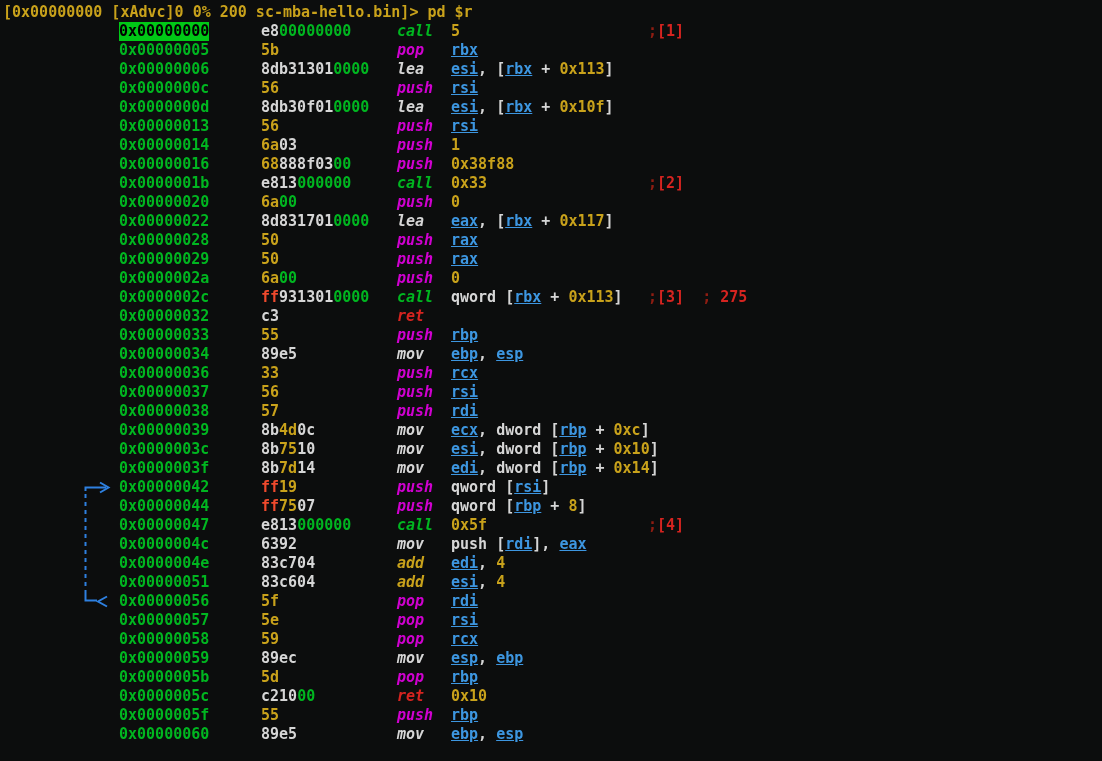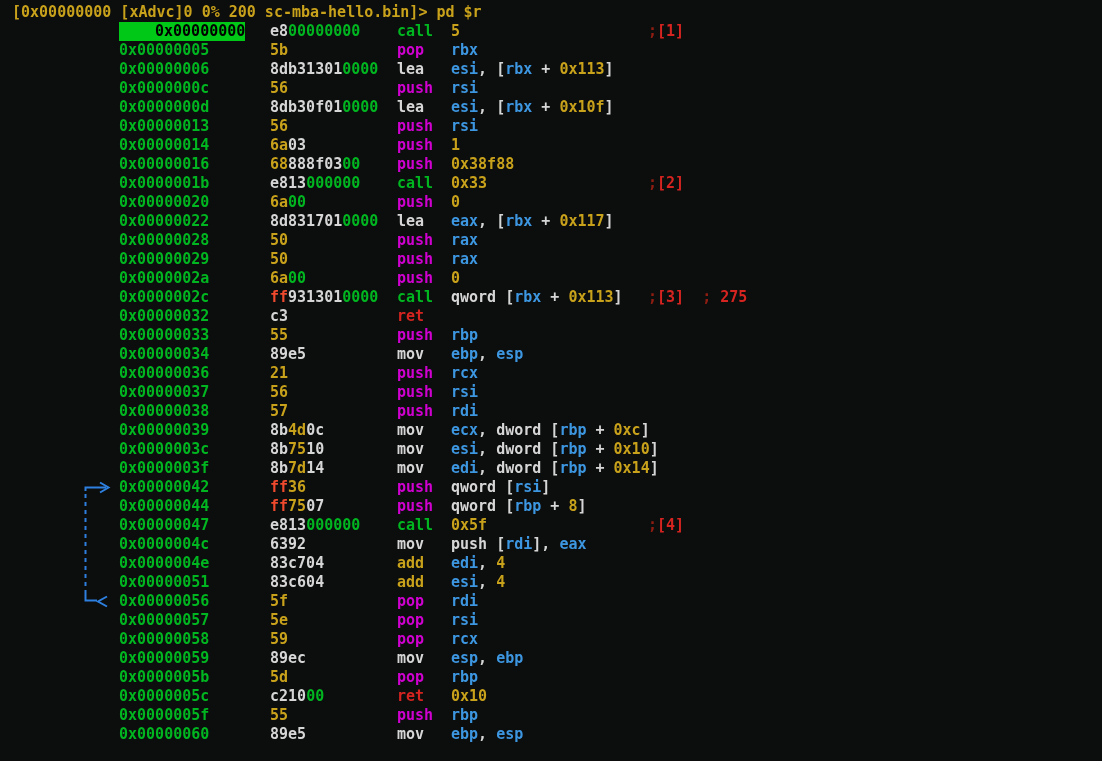--- a/index.html
+++ b/index.html
@@ -20,35 +20,34 @@
   html,body{margin:0;padding:0;}
   body{
     width:1102px;height:761px;overflow:hidden;position:relative;
     background:var(--background);
     font-family:"DejaVu Sans Mono",monospace;
     font-size:15px;line-height:19px;font-weight:bold;
   }
   .prompt{
     position:absolute;left:3px;top:3px;height:19px;white-space:pre;
     color:var(--yellow);
-    margin-left:9px;
   }
   #rows{position:absolute;left:0;top:22px;width:1102px;}
   .row{position:relative;height:19px;white-space:pre;}
   .col{position:absolute;top:0;}
   .addr{left:119px;color:var(--green);}
-  .addr.hl{background:var(--highlight-bg);color:var(--highlight-fg);padding-left:36px;}
-  .bytes{left:270px;text-align:right;}
-  .mn{left:397px;}
+  .addr.hl{background:var(--highlight-bg);color:var(--highlight-fg);}
+  .bytes{left:261px;text-align:right;}
+  .mn{left:397px;font-style:italic;}
   .ops{left:451px;}
   .cmt{left:648px;}
   .tk-w{color:var(--text-white);}
   .tk-g{color:var(--green);}
   .tk-y{color:var(--yellow);}
-  .tk-b{color:var(--blue);}
+  .tk-b{color:var(--blue);text-decoration:underline;}
   .tk-m{color:var(--magenta);}
   .tk-r{color:var(--red);}
   .tk-rf{color:var(--red-orange);margin-top:7px;}
   .tk-rd{color:var(--red-dim);}
   svg.jump-arrow{position:absolute;left:0;top:0;pointer-events:none;}
 </style>
 </head>
 <body>
 
 <div class="prompt">[0x00000000 [xAdvc]0 0% 200 sc-mba-hello.bin]&gt; pd $r</div>
@@ -65,27 +64,27 @@
     <div class="row"><span class="col addr">0x0000001b</span><span class="col bytes"><span class="tk-w">e813</span><span class="tk-g">000000</span></span><span class="col mn tk-g">call</span><span class="col ops"><span class="tk-y">0x33</span></span><span class="col cmt"><span class="tk-rd">;</span><span class="tk-r">[2]</span></span></div>
     <div class="row"><span class="col addr">0x00000020</span><span class="col bytes"><span class="tk-y">6a</span><span class="tk-g">00</span></span><span class="col mn tk-m">push</span><span class="col ops"><span class="tk-y">0</span></span></div>
     <div class="row"><span class="col addr">0x00000022</span><span class="col bytes"><span class="tk-w">8d831701</span><span class="tk-g">0000</span></span><span class="col mn tk-w">lea</span><span class="col ops"><span class="tk-b">eax</span><span class="tk-w">, [</span><span class="tk-b">rbx</span><span class="tk-w"> + </span><span class="tk-y">0x117</span><span class="tk-w">]</span></span></div>
     <div class="row"><span class="col addr">0x00000028</span><span class="col bytes"><span class="tk-y">50</span></span><span class="col mn tk-m">push</span><span class="col ops"><span class="tk-b">rax</span></span></div>
     <div class="row"><span class="col addr">0x00000029</span><span class="col bytes"><span class="tk-y">50</span></span><span class="col mn tk-m">push</span><span class="col ops"><span class="tk-b">rax</span></span></div>
     <div class="row"><span class="col addr">0x0000002a</span><span class="col bytes"><span class="tk-y">6a</span><span class="tk-g">00</span></span><span class="col mn tk-m">push</span><span class="col ops"><span class="tk-y">0</span></span></div>
     <div class="row"><span class="col addr">0x0000002c</span><span class="col bytes"><span class="tk-rf">ff</span><span class="tk-w">931301</span><span class="tk-g">0000</span></span><span class="col mn tk-g">call</span><span class="col ops"><span class="tk-w">qword [</span><span class="tk-b">rbx</span><span class="tk-w"> + </span><span class="tk-y">0x113</span><span class="tk-w">]</span></span><span class="col cmt"><span class="tk-rd">;</span><span class="tk-r">[3]</span><span class="tk-rd">  ; </span><span class="tk-r">275</span></span></div>
     <div class="row"><span class="col addr">0x00000032</span><span class="col bytes"><span class="tk-w">c3</span></span><span class="col mn tk-r">ret</span><span class="col ops"></span></div>
     <div class="row"><span class="col addr">0x00000033</span><span class="col bytes"><span class="tk-y">55</span></span><span class="col mn tk-m">push</span><span class="col ops"><span class="tk-b">rbp</span></span></div>
     <div class="row"><span class="col addr">0x00000034</span><span class="col bytes"><span class="tk-w">89e5</span></span><span class="col mn tk-w">mov</span><span class="col ops"><span class="tk-b">ebp</span><span class="tk-w">, </span><span class="tk-b">esp</span></span></div>
-    <div class="row"><span class="col addr">0x00000036</span><span class="col bytes"><span class="tk-y">21</span></span><span class="col mn tk-m">push</span><span class="col ops"><span class="tk-b">rcx</span></span></div>
+    <div class="row"><span class="col addr">0x00000036</span><span class="col bytes"><span class="tk-y">33</span></span><span class="col mn tk-m">push</span><span class="col ops"><span class="tk-b">rcx</span></span></div>
     <div class="row"><span class="col addr">0x00000037</span><span class="col bytes"><span class="tk-y">56</span></span><span class="col mn tk-m">push</span><span class="col ops"><span class="tk-b">rsi</span></span></div>
     <div class="row"><span class="col addr">0x00000038</span><span class="col bytes"><span class="tk-y">57</span></span><span class="col mn tk-m">push</span><span class="col ops"><span class="tk-b">rdi</span></span></div>
     <div class="row"><span class="col addr">0x00000039</span><span class="col bytes"><span class="tk-w">8b</span><span class="tk-y">4d</span><span class="tk-w">0c</span></span><span class="col mn tk-w">mov</span><span class="col ops"><span class="tk-b">ecx</span><span class="tk-w">, dword [</span><span class="tk-b">rbp</span><span class="tk-w"> + </span><span class="tk-y">0xc</span><span class="tk-w">]</span></span></div>
     <div class="row"><span class="col addr">0x0000003c</span><span class="col bytes"><span class="tk-w">8b</span><span class="tk-y">75</span><span class="tk-w">10</span></span><span class="col mn tk-w">mov</span><span class="col ops"><span class="tk-b">esi</span><span class="tk-w">, dword [</span><span class="tk-b">rbp</span><span class="tk-w"> + </span><span class="tk-y">0x10</span><span class="tk-w">]</span></span></div>
     <div class="row"><span class="col addr">0x0000003f</span><span class="col bytes"><span class="tk-w">8b</span><span class="tk-y">7d</span><span class="tk-w">14</span></span><span class="col mn tk-w">mov</span><span class="col ops"><span class="tk-b">edi</span><span class="tk-w">, dword [</span><span class="tk-b">rbp</span><span class="tk-w"> + </span><span class="tk-y">0x14</span><span class="tk-w">]</span></span></div>
-    <div class="row"><span class="col addr">0x00000042</span><span class="col bytes"><span class="tk-rf">ff</span><span class="tk-y">36</span></span><span class="col mn tk-m">push</span><span class="col ops"><span class="tk-w">qword [</span><span class="tk-b">rsi</span><span class="tk-w">]</span></span></div>
+    <div class="row"><span class="col addr">0x00000042</span><span class="col bytes"><span class="tk-rf">ff</span><span class="tk-y">19</span></span><span class="col mn tk-m">push</span><span class="col ops"><span class="tk-w">qword [</span><span class="tk-b">rsi</span><span class="tk-w">]</span></span></div>
     <div class="row"><span class="col addr">0x00000044</span><span class="col bytes"><span class="tk-rf">ff</span><span class="tk-y">75</span><span class="tk-w">07</span></span><span class="col mn tk-m">push</span><span class="col ops"><span class="tk-w">qword [</span><span class="tk-b">rbp</span><span class="tk-w"> + </span><span class="tk-y">8</span><span class="tk-w">]</span></span></div>
     <div class="row"><span class="col addr">0x00000047</span><span class="col bytes"><span class="tk-w">e813</span><span class="tk-g">000000</span></span><span class="col mn tk-g">call</span><span class="col ops"><span class="tk-y">0x5f</span></span><span class="col cmt"><span class="tk-rd">;</span><span class="tk-r">[4]</span></span></div>
     <div class="row"><span class="col addr">0x0000004c</span><span class="col bytes"><span class="tk-w">6392</span></span><span class="col mn tk-w">mov</span><span class="col ops"><span class="tk-w">push [</span><span class="tk-b">rdi</span><span class="tk-w">], </span><span class="tk-b">eax</span></span></div>
     <div class="row"><span class="col addr">0x0000004e</span><span class="col bytes"><span class="tk-w">83c704</span></span><span class="col mn tk-y">add</span><span class="col ops"><span class="tk-b">edi</span><span class="tk-w">, </span><span class="tk-y">4</span></span></div>
     <div class="row"><span class="col addr">0x00000051</span><span class="col bytes"><span class="tk-w">83c604</span></span><span class="col mn tk-y">add</span><span class="col ops"><span class="tk-b">esi</span><span class="tk-w">, </span><span class="tk-y">4</span></span></div>
     <div class="row"><span class="col addr">0x00000056</span><span class="col bytes"><span class="tk-y">5f</span></span><span class="col mn tk-m">pop</span><span class="col ops"><span class="tk-b">rdi</span></span></div>
     <div class="row"><span class="col addr">0x00000057</span><span class="col bytes"><span class="tk-y">5e</span></span><span class="col mn tk-m">pop</span><span class="col ops"><span class="tk-b">rsi</span></span></div>
     <div class="row"><span class="col addr">0x00000058</span><span class="col bytes"><span class="tk-y">59</span></span><span class="col mn tk-m">pop</span><span class="col ops"><span class="tk-b">rcx</span></span></div>
     <div class="row"><span class="col addr">0x00000059</span><span class="col bytes"><span class="tk-w">89ec</span></span><span class="col mn tk-w">mov</span><span class="col ops"><span class="tk-b">esp</span><span class="tk-w">, </span><span class="tk-b">ebp</span></span></div>
     <div class="row"><span class="col addr">0x0000005b</span><span class="col bytes"><span class="tk-y">5d</span></span><span class="col mn tk-m">pop</span><span class="col ops"><span class="tk-b">rbp</span></span></div>

